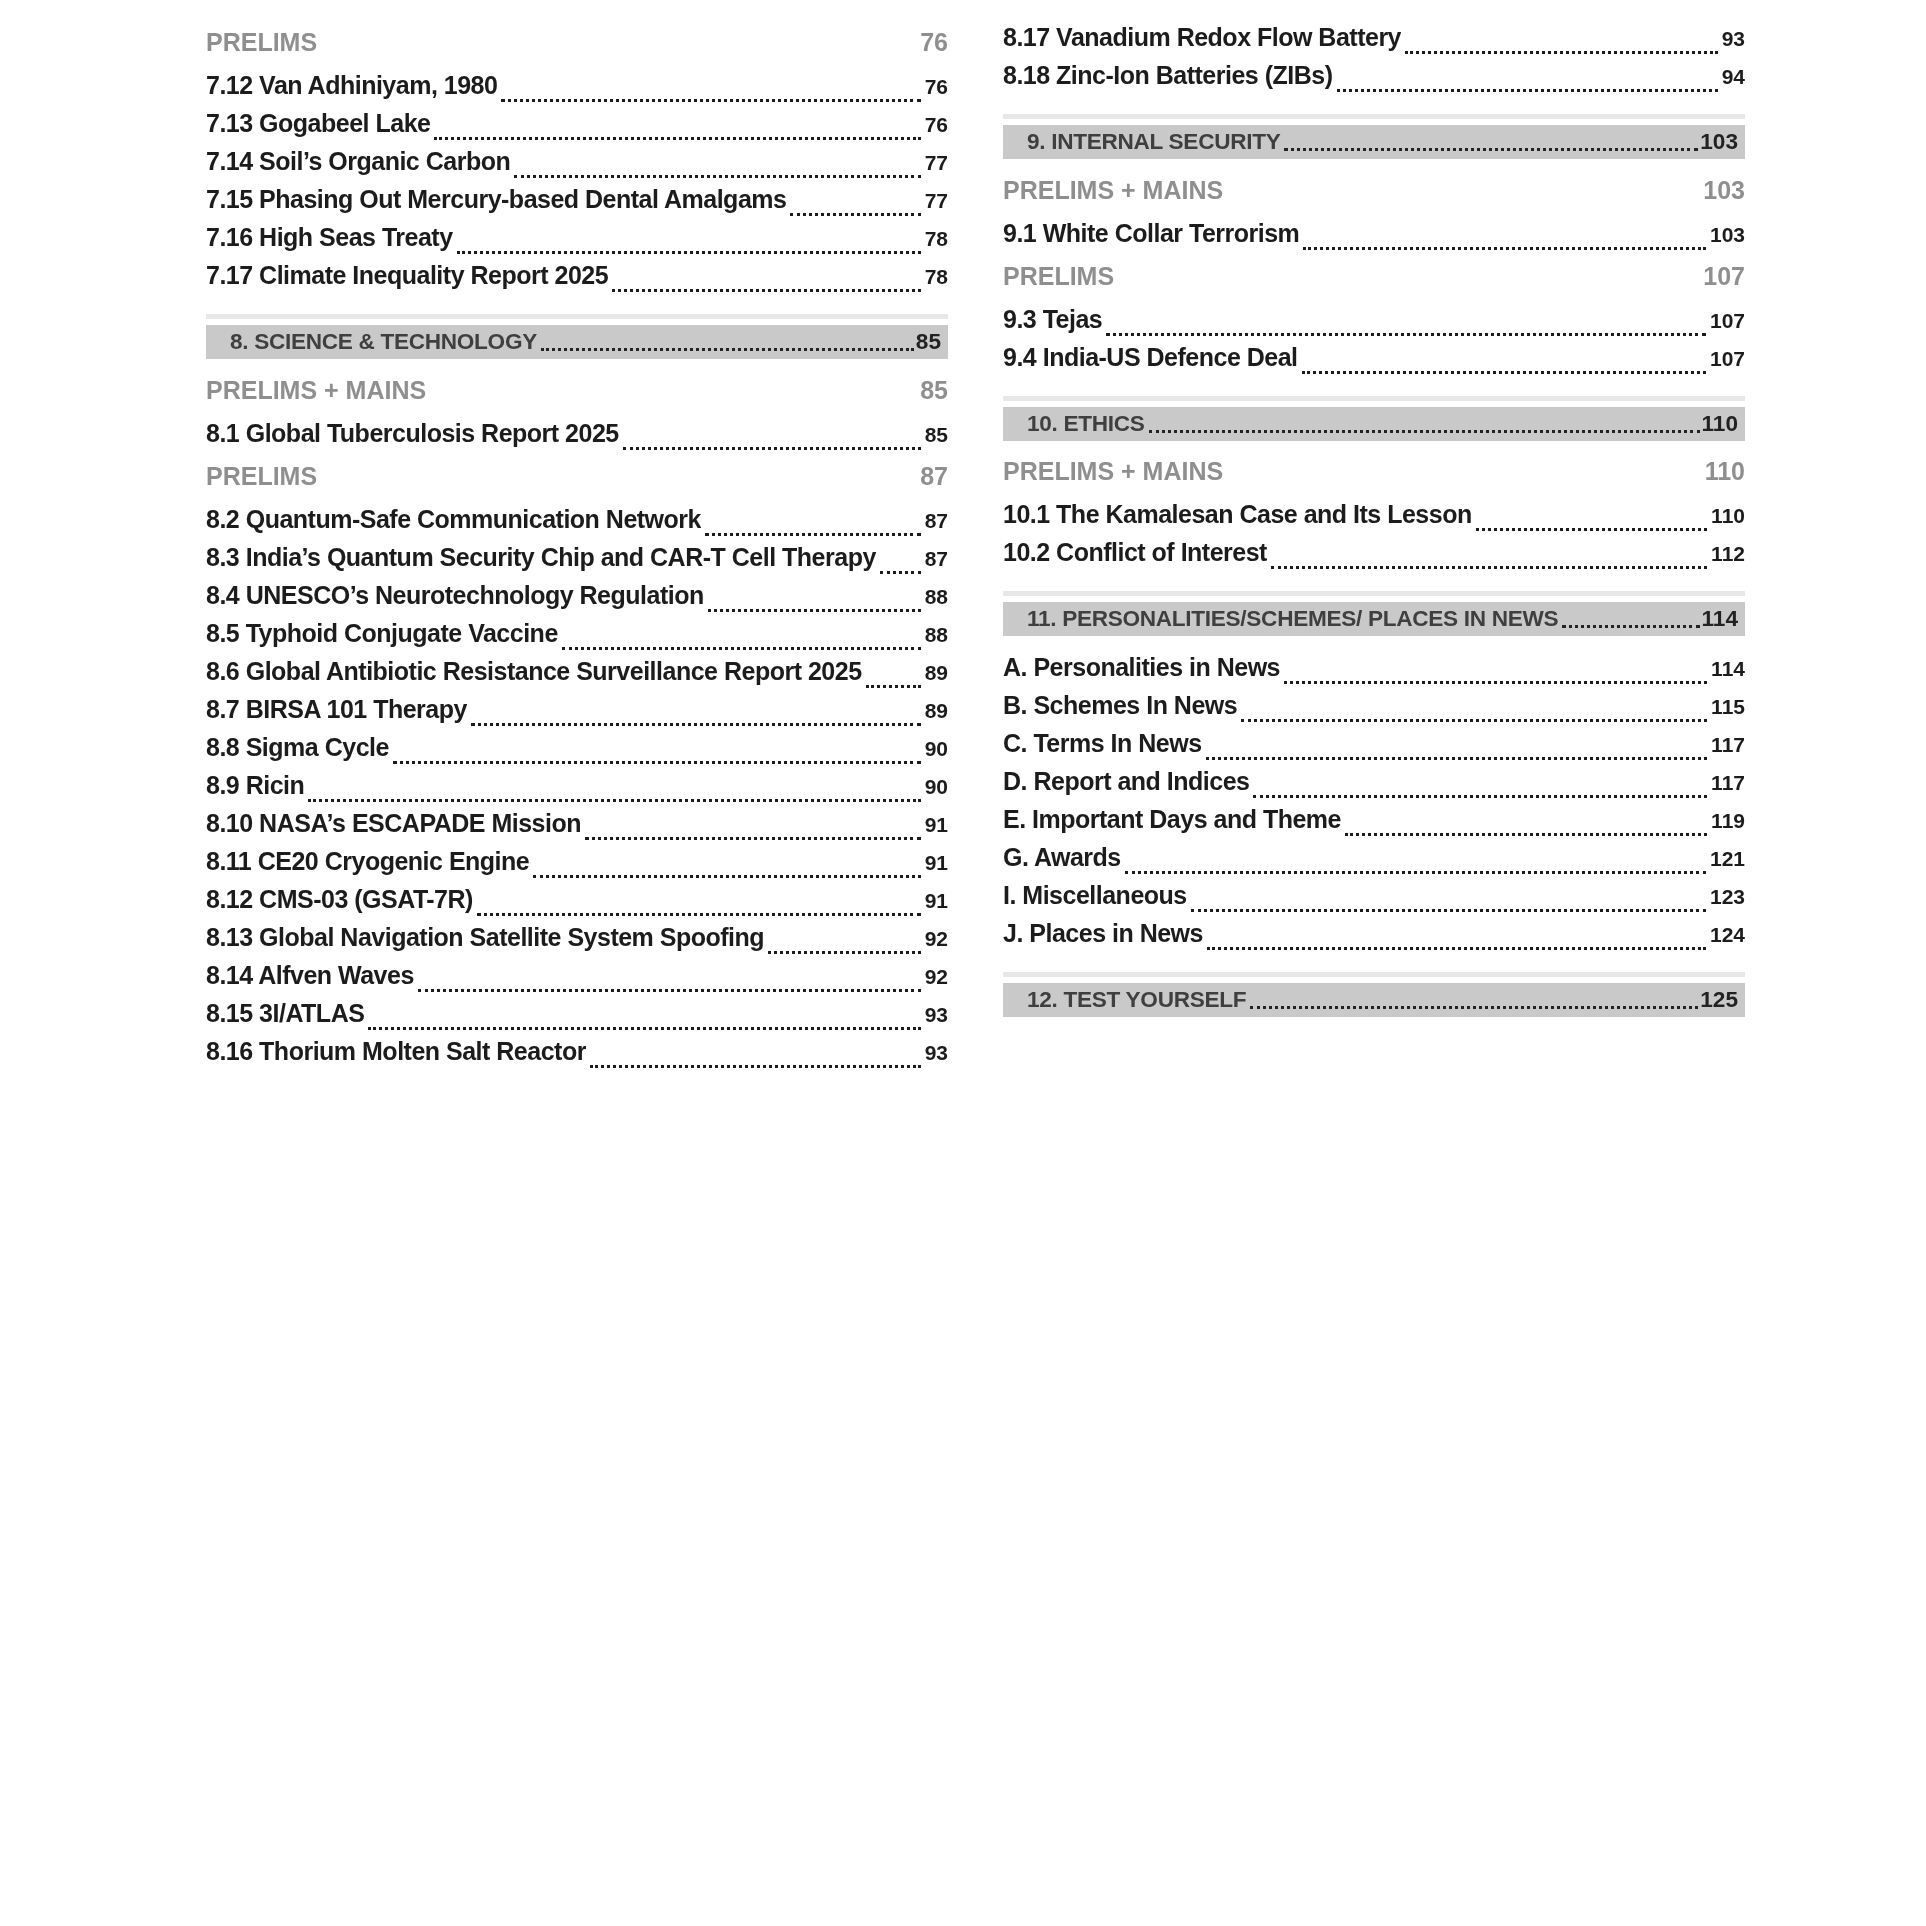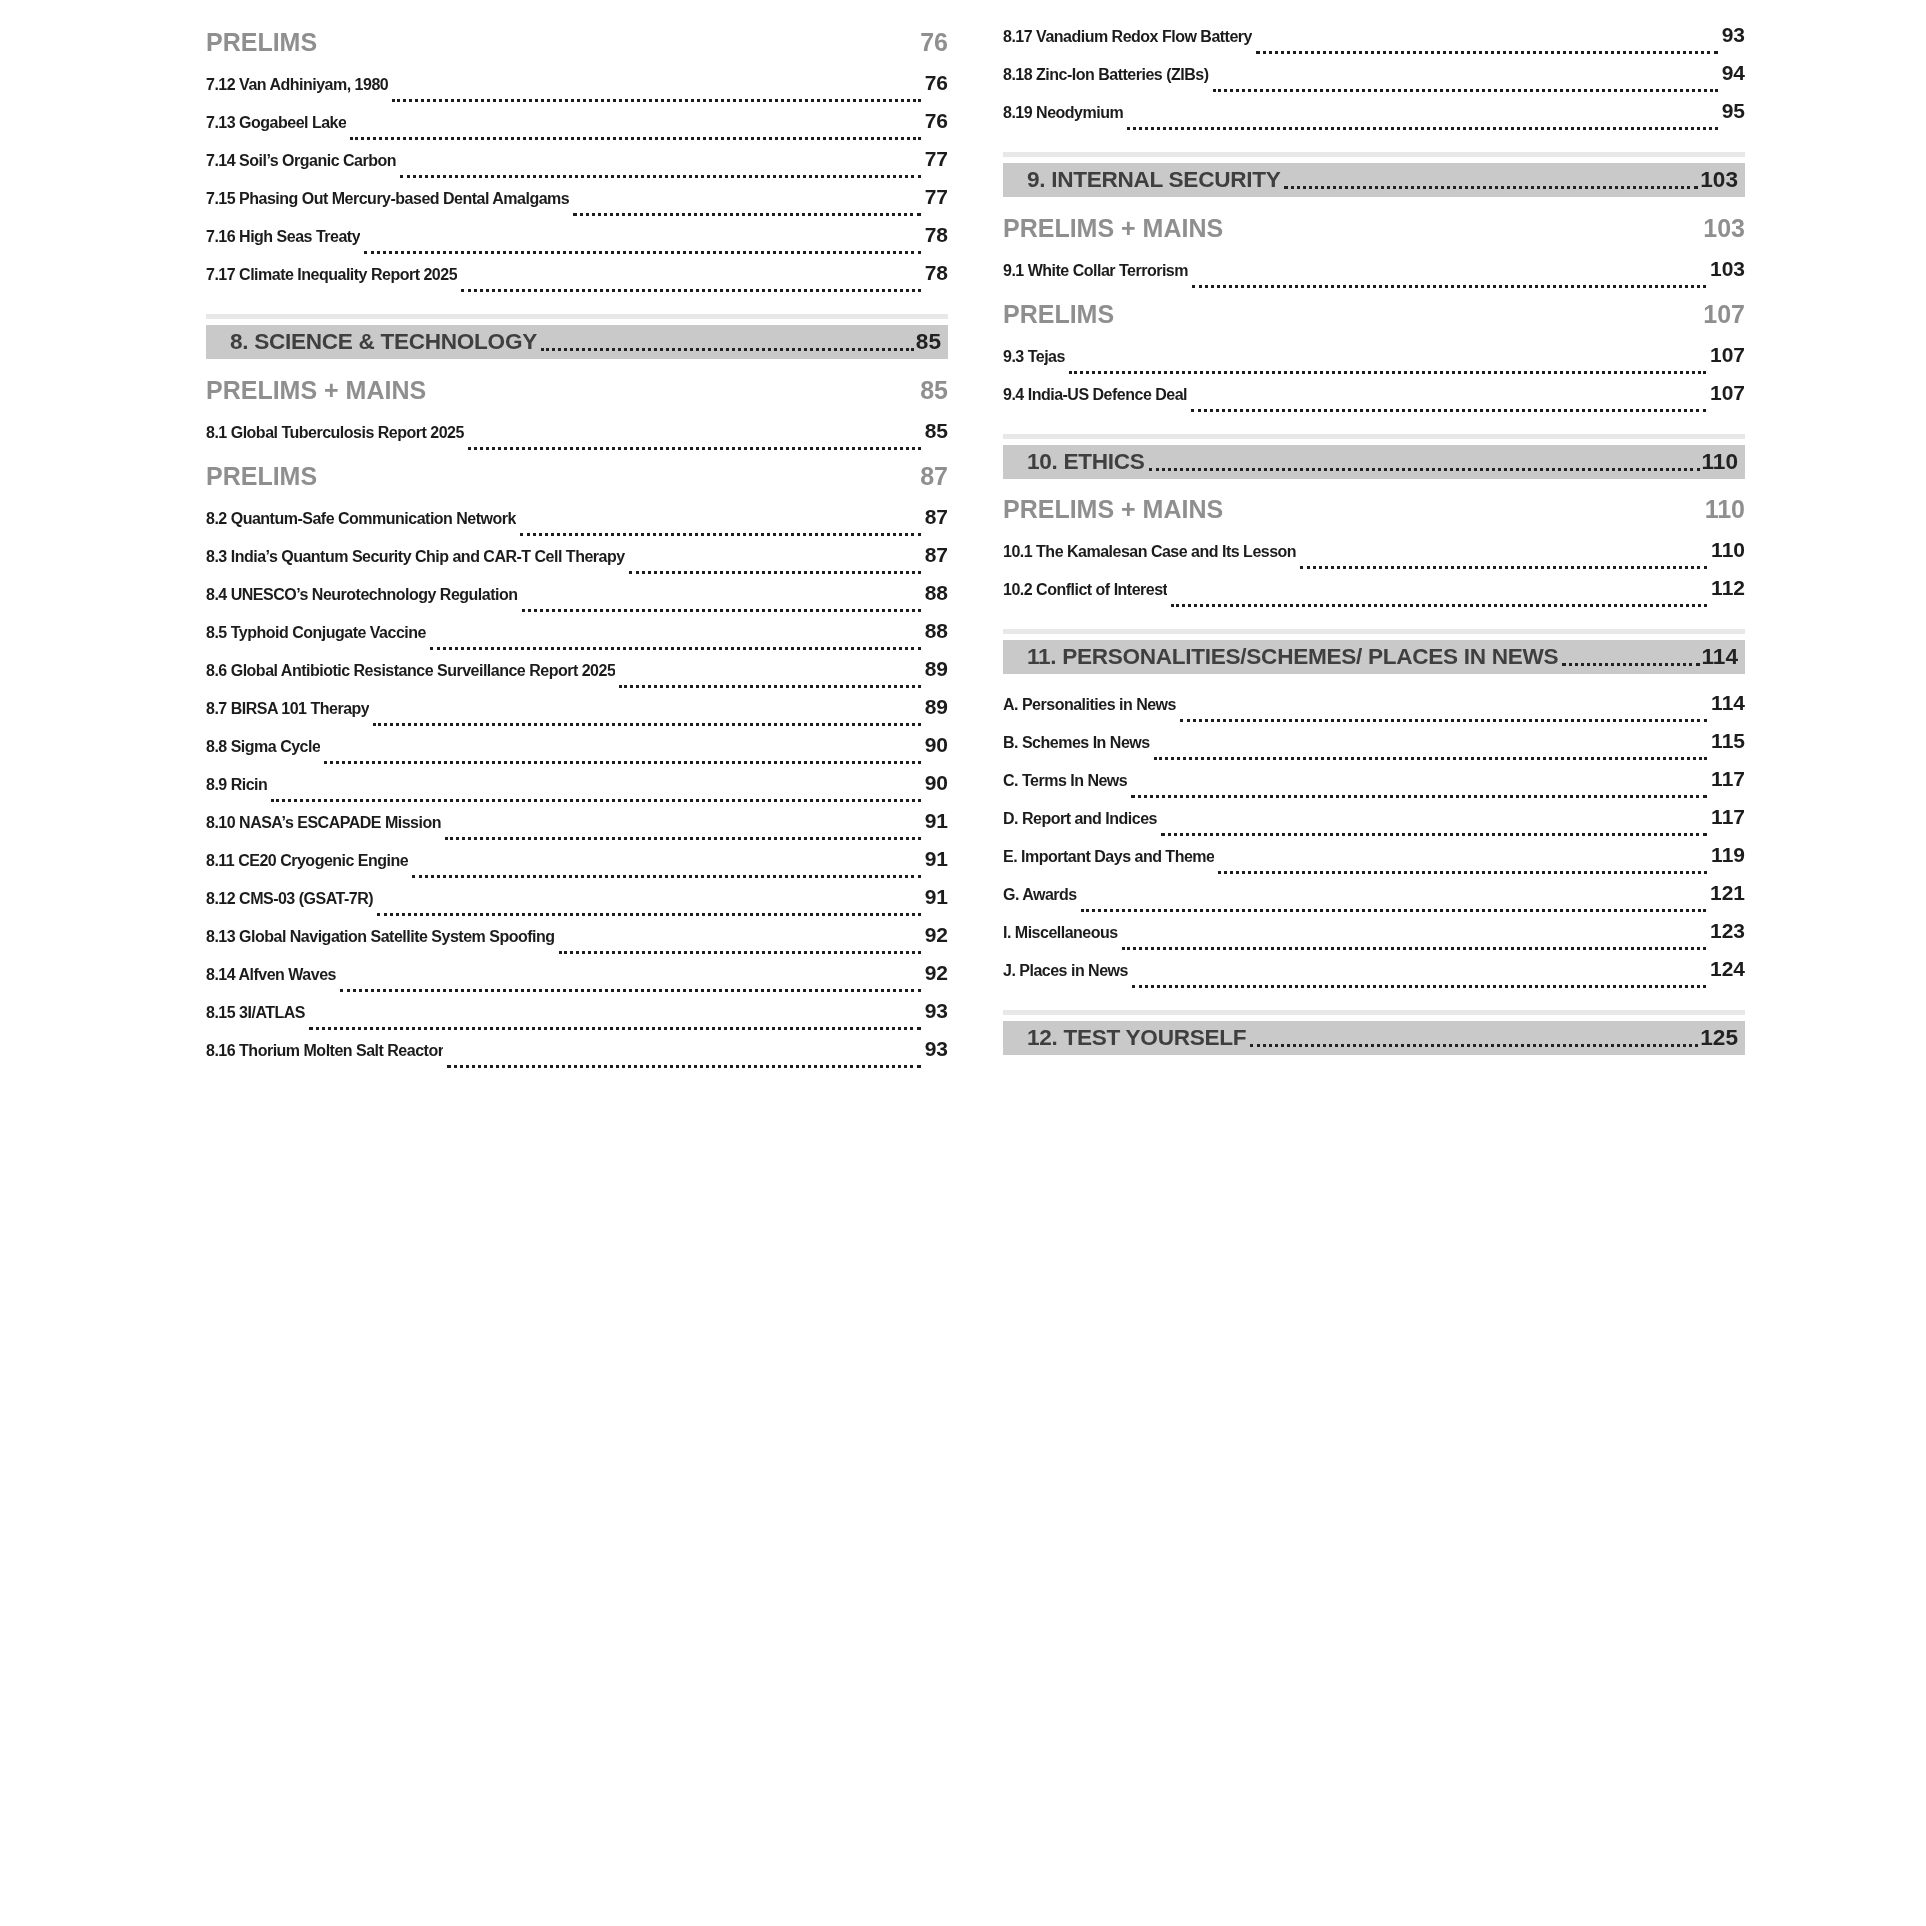--- a/index.html
+++ b/index.html
@@ -32,21 +32,21 @@
 
   
   .row {
     display: flex;
     align-items: baseline;
     height: 38px;
     white-space: nowrap;
   }
   .row .t {
     font-weight: bold;
-    font-size: 16px;
+    font-size: 25px;
     letter-spacing: -0.5px;
     color: var(--ink, #1c1c1c);
     flex: 0 1 auto;
     overflow: hidden;
   }
   .row .leader {
     flex: 1 1 auto;
     min-width: 12px;
     align-self: flex-end;
     margin: 0 4px 7px 4px;
@@ -261,25 +261,20 @@
         <div class="row entry">
           <span class="t">8.17 Vanadium Redox Flow Battery</span>
           <span class="leader"></span>
           <span class="p">93</span>
         </div>
         <div class="row entry">
           <span class="t">8.18 Zinc-Ion Batteries (ZIBs)</span>
           <span class="leader"></span>
           <span class="p">94</span>
         </div>
-        <div class="row entry">
-          <span class="t">8.19 Neodymium</span>
-          <span class="leader"></span>
-          <span class="p">95</span>
-        </div>
         <div class="section">
           <div class="sep"></div>
           <div class="bar">
             <span class="t">9. INTERNAL SECURITY</span>
             <span class="leader"></span>
             <span class="p">103</span>
           </div>
         </div>
         <div class="row header">
           <span class="t">PRELIMS + MAINS</span>

